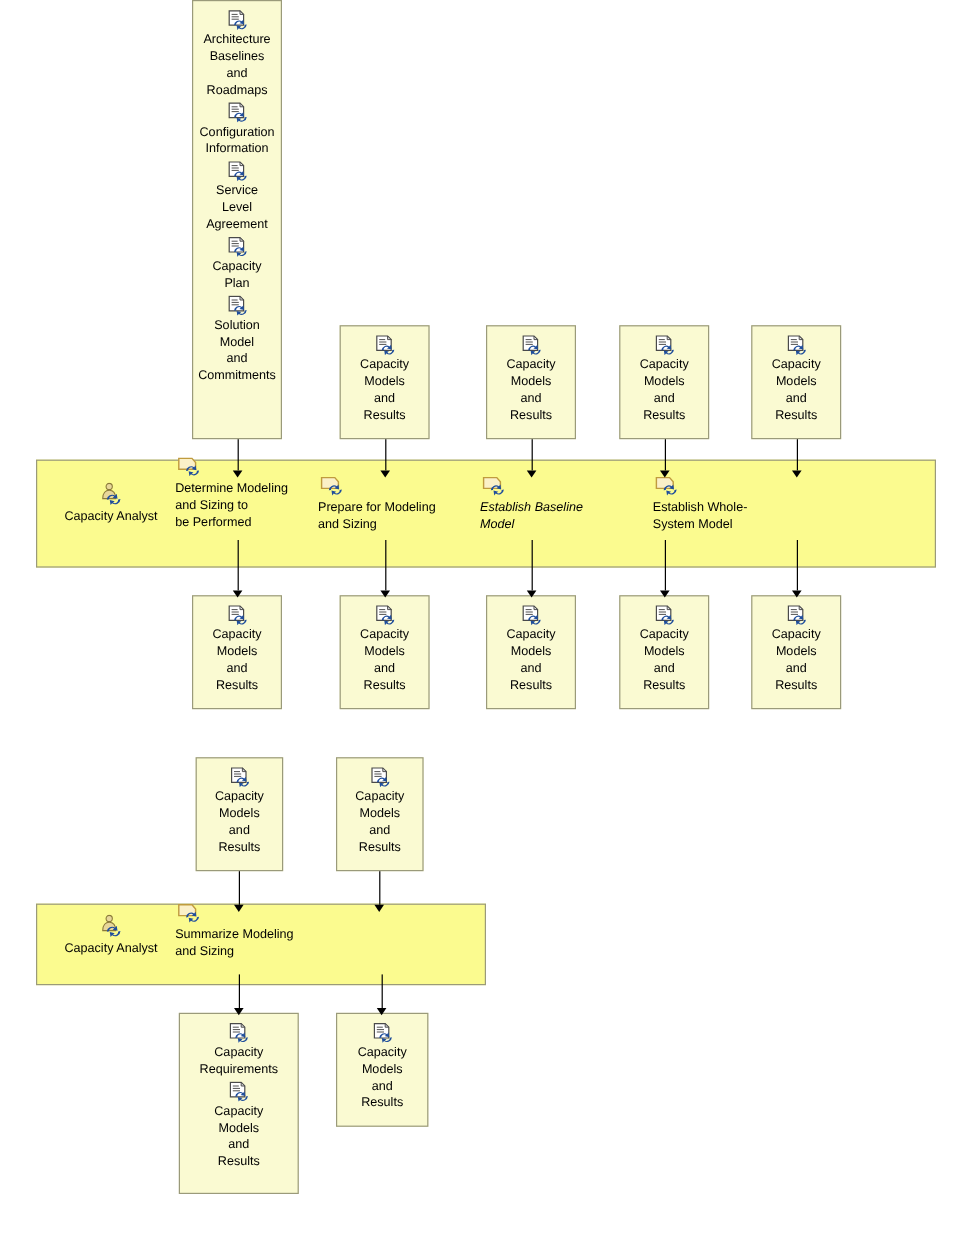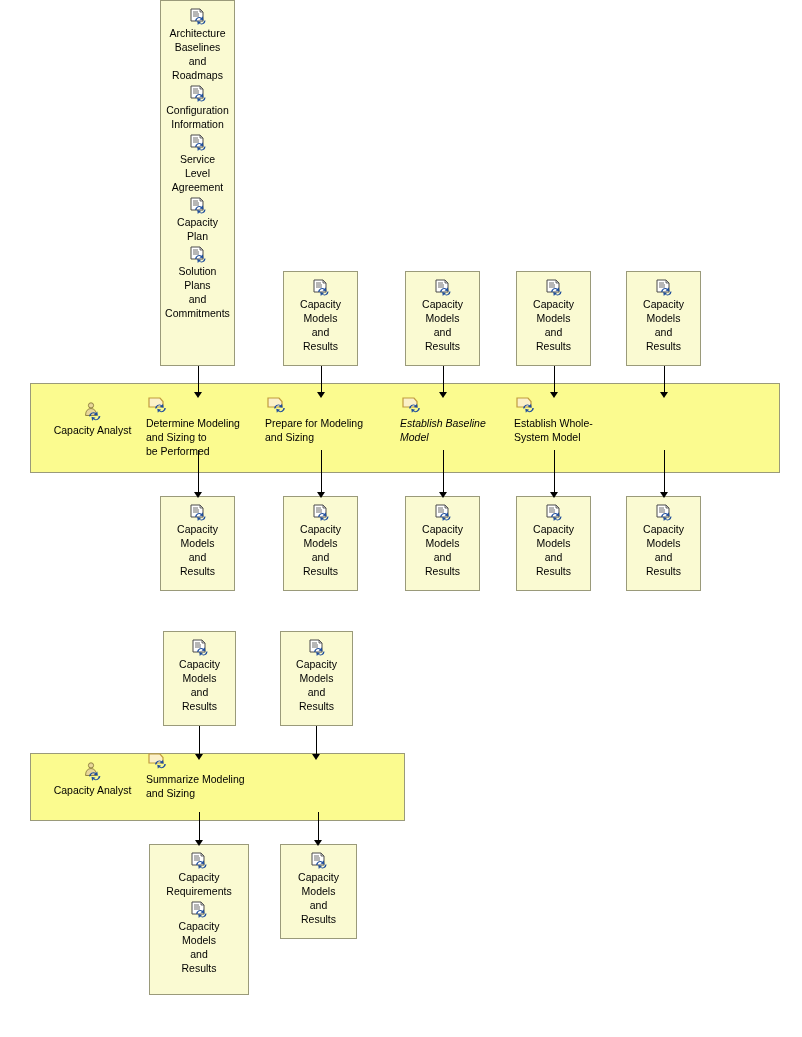--- a/index.html
+++ b/index.html
@@ -147,21 +147,21 @@
     <g stroke="#4a4a4a" stroke-width="0.8">
       <line x1="5" y1="4" x2="10" y2="4"></line>
       <line x1="5" y1="6" x2="11" y2="6"></line>
       <line x1="5" y1="8" x2="11" y2="8"></line>
     </g>
     <path d="M7,13 a4.2,4.2 0 0 1 6.6,-3.2 l1.2,-1.5 l0.6,4.0 l-3.9,-0.9 l1.3,-1.0 a2.6,2.6 0 0 0 -4.1,2.3 z" fill="#1F4E9C"></path>
     <path d="M17.6,12.4 a4.2,4.2 0 0 1 -6.6,3.2 l-1.2,1.5 l-0.6,-4.0 l3.9,0.9 l-1.3,1.0 a2.6,2.6 0 0 0 4.1,-2.3 z" fill="#1F4E9C"></path>
   </svg>
         </span>
         <div class="artifact-label">Solution
-Plans
+Model
 and
 Commitments</div>
       </div>
     </div>
     <div class="artifact-box" style="left: 283px; top: 271px; width: 75px; height: 95px;">
       <div class="artifact">
         <span class="icon-wrap">
   <svg class="icon" width="20" height="17" viewBox="0 0 20 17">
     <polygon points="3,1 12,1 15,4 15,13 3,13" fill="#ffffff" stroke="#4a4a4a" stroke-width="1"></polygon>
     <polygon points="12,1 12,4 15,4" fill="#dcdcdc" stroke="#4a4a4a" stroke-width="0.8"></polygon>
@@ -248,21 +248,21 @@
       <span class="icon-wrap">
   <svg class="icon" width="22" height="19" viewBox="0 0 22 19">
     <circle cx="9" cy="3.4" r="2.6" fill="#E8D79A" stroke="#8a7a3a" stroke-width="0.9"></circle>
     <path d="M3.6,13.5 C3.6,8.6 6,6.6 9,6.6 C12,6.6 14.4,8.6 14.4,13.5 Z" fill="#E8D79A" stroke="#8a7a3a" stroke-width="0.9"></path>
     <path d="M7,14.5 a4.4,4.4 0 0 1 7,-3.4 l1.3,-1.6 l0.6,4.2 l-4.1,-1.0 l1.4,-1.0 a2.7,2.7 0 0 0 -4.3,2.4 z" fill="#1F4E9C"></path>
     <path d="M18.4,13.9 a4.4,4.4 0 0 1 -7,3.4 l-1.3,1.6 l-0.6,-4.2 l4.1,1.0 l-1.4,1.0 a2.7,2.7 0 0 0 4.3,-2.4 z" fill="#1F4E9C"></path>
   </svg>
       </span>
       <div class="node-label">Capacity Analyst</div>
     </div>
-    <div class="node task" style="left: 146px; top: 396px; width: 102px;">
+    <div class="node task" style="left: 146px; top: 380px; width: 102px;">
       <span class="icon-wrap">
   <svg class="icon" width="24" height="19" viewBox="0 0 24 19">
     <polygon points="2,3 13,3 16,6.5 16,12 2,12" fill="#FBF0C8" stroke="#C09B3E" stroke-width="1.2"></polygon>
     <path d="M8,13.6 a4.3,4.3 0 0 1 6.8,-3.3 l1.25,-1.55 l0.6,4.1 l-4.0,-0.95 l1.35,-1.0 a2.65,2.65 0 0 0 -4.2,2.35 z" fill="#1F4E9C"></path>
     <path d="M18.9,13.0 a4.3,4.3 0 0 1 -6.8,3.3 l-1.25,1.55 l-0.6,-4.1 l4.0,0.95 l-1.35,1.0 a2.65,2.65 0 0 0 4.2,-2.35 z" fill="#1F4E9C"></path>
   </svg>
       </span>
       <div class="node-label">Determine Modeling
 and Sizing to
 be Performed</div>
@@ -282,21 +282,21 @@
       <span class="icon-wrap">
   <svg class="icon" width="24" height="19" viewBox="0 0 24 19">
     <polygon points="2,3 13,3 16,6.5 16,12 2,12" fill="#FBF0C8" stroke="#C09B3E" stroke-width="1.2"></polygon>
     <path d="M8,13.6 a4.3,4.3 0 0 1 6.8,-3.3 l1.25,-1.55 l0.6,4.1 l-4.0,-0.95 l1.35,-1.0 a2.65,2.65 0 0 0 -4.2,2.35 z" fill="#1F4E9C"></path>
     <path d="M18.9,13.0 a4.3,4.3 0 0 1 -6.8,3.3 l-1.25,1.55 l-0.6,-4.1 l4.0,0.95 l-1.35,1.0 a2.65,2.65 0 0 0 4.2,-2.35 z" fill="#1F4E9C"></path>
   </svg>
       </span>
       <div class="node-label">Establish Baseline
 Model</div>
     </div>
-    <div class="node task" style="left: 514px; top: 396px; width: 98px; justify-content: center;">
+    <div class="node task" style="left: 544px; top: 396px; width: 98px; justify-content: center;">
       <span class="icon-wrap">
   <svg class="icon" width="24" height="19" viewBox="0 0 24 19">
     <polygon points="2,3 13,3 16,6.5 16,12 2,12" fill="#FBF0C8" stroke="#C09B3E" stroke-width="1.2"></polygon>
     <path d="M8,13.6 a4.3,4.3 0 0 1 6.8,-3.3 l1.25,-1.55 l0.6,4.1 l-4.0,-0.95 l1.35,-1.0 a2.65,2.65 0 0 0 -4.2,2.35 z" fill="#1F4E9C"></path>
     <path d="M18.9,13.0 a4.3,4.3 0 0 1 -6.8,3.3 l-1.25,1.55 l-0.6,-4.1 l4.0,0.95 l-1.35,1.0 a2.65,2.65 0 0 0 4.2,-2.35 z" fill="#1F4E9C"></path>
   </svg>
       </span>
       <div class="node-label">Establish Whole-
 System Model</div>
     </div>

